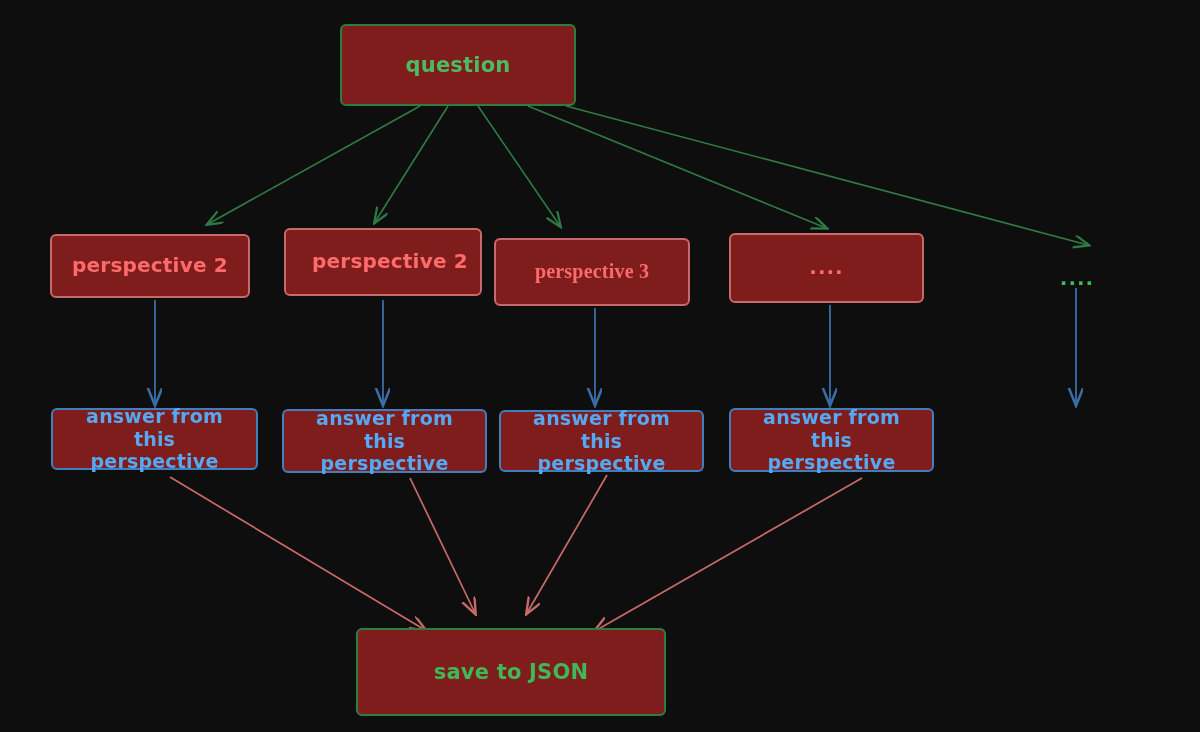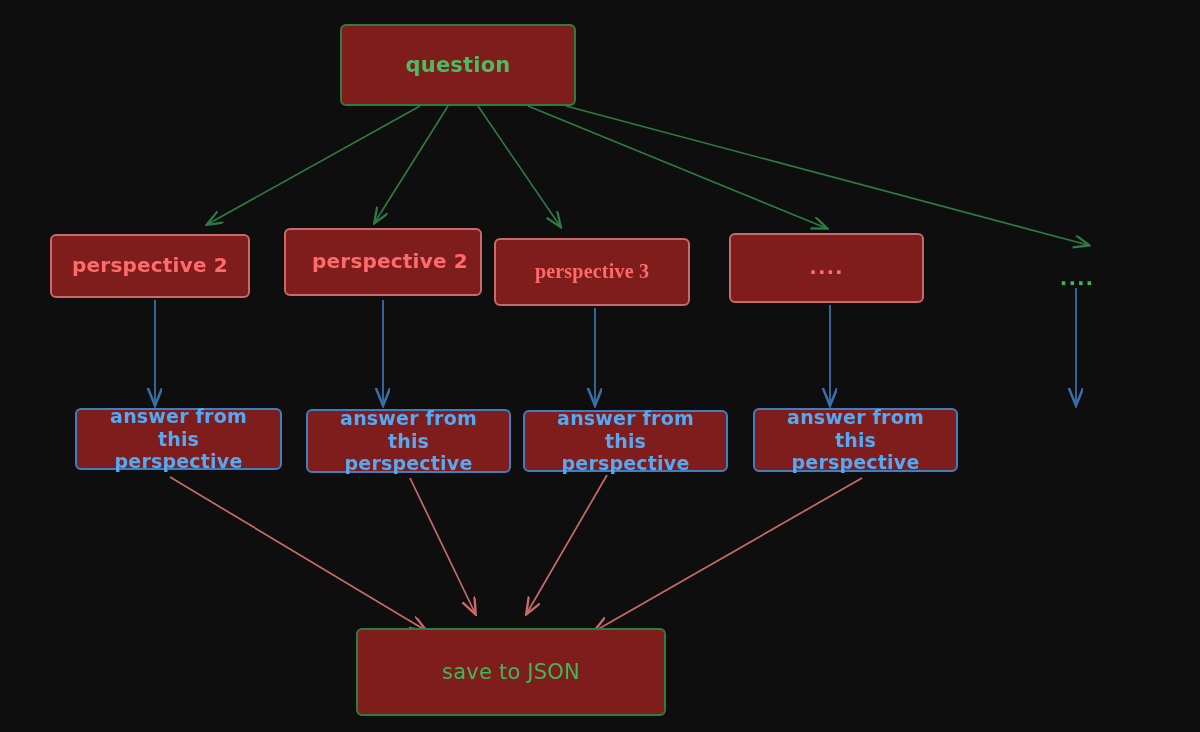--- a/index.html
+++ b/index.html
@@ -53,26 +53,25 @@
     color: #ff6b6b;
     font-weight: bold;
     font-size: 20px;
   }
   .node-answer {
     border-color: #3f7fbf;
     color: #55a8f2;
     font-weight: bold;
     font-size: 19px;
     padding: 0 10px;
-    margin-left: 24px;
   }
   .node-save {
     border-color: #2f7c43;
     color: #3fb858;
-    font-weight: normal;
+    font-weight: bold;
     font-size: 21px;
   }
   .floating-label {
     position: absolute;
     font-weight: bold;
     font-size: 20px;
     letter-spacing: 1px;
     color: #3fb858;
     text-align: center;
   }

